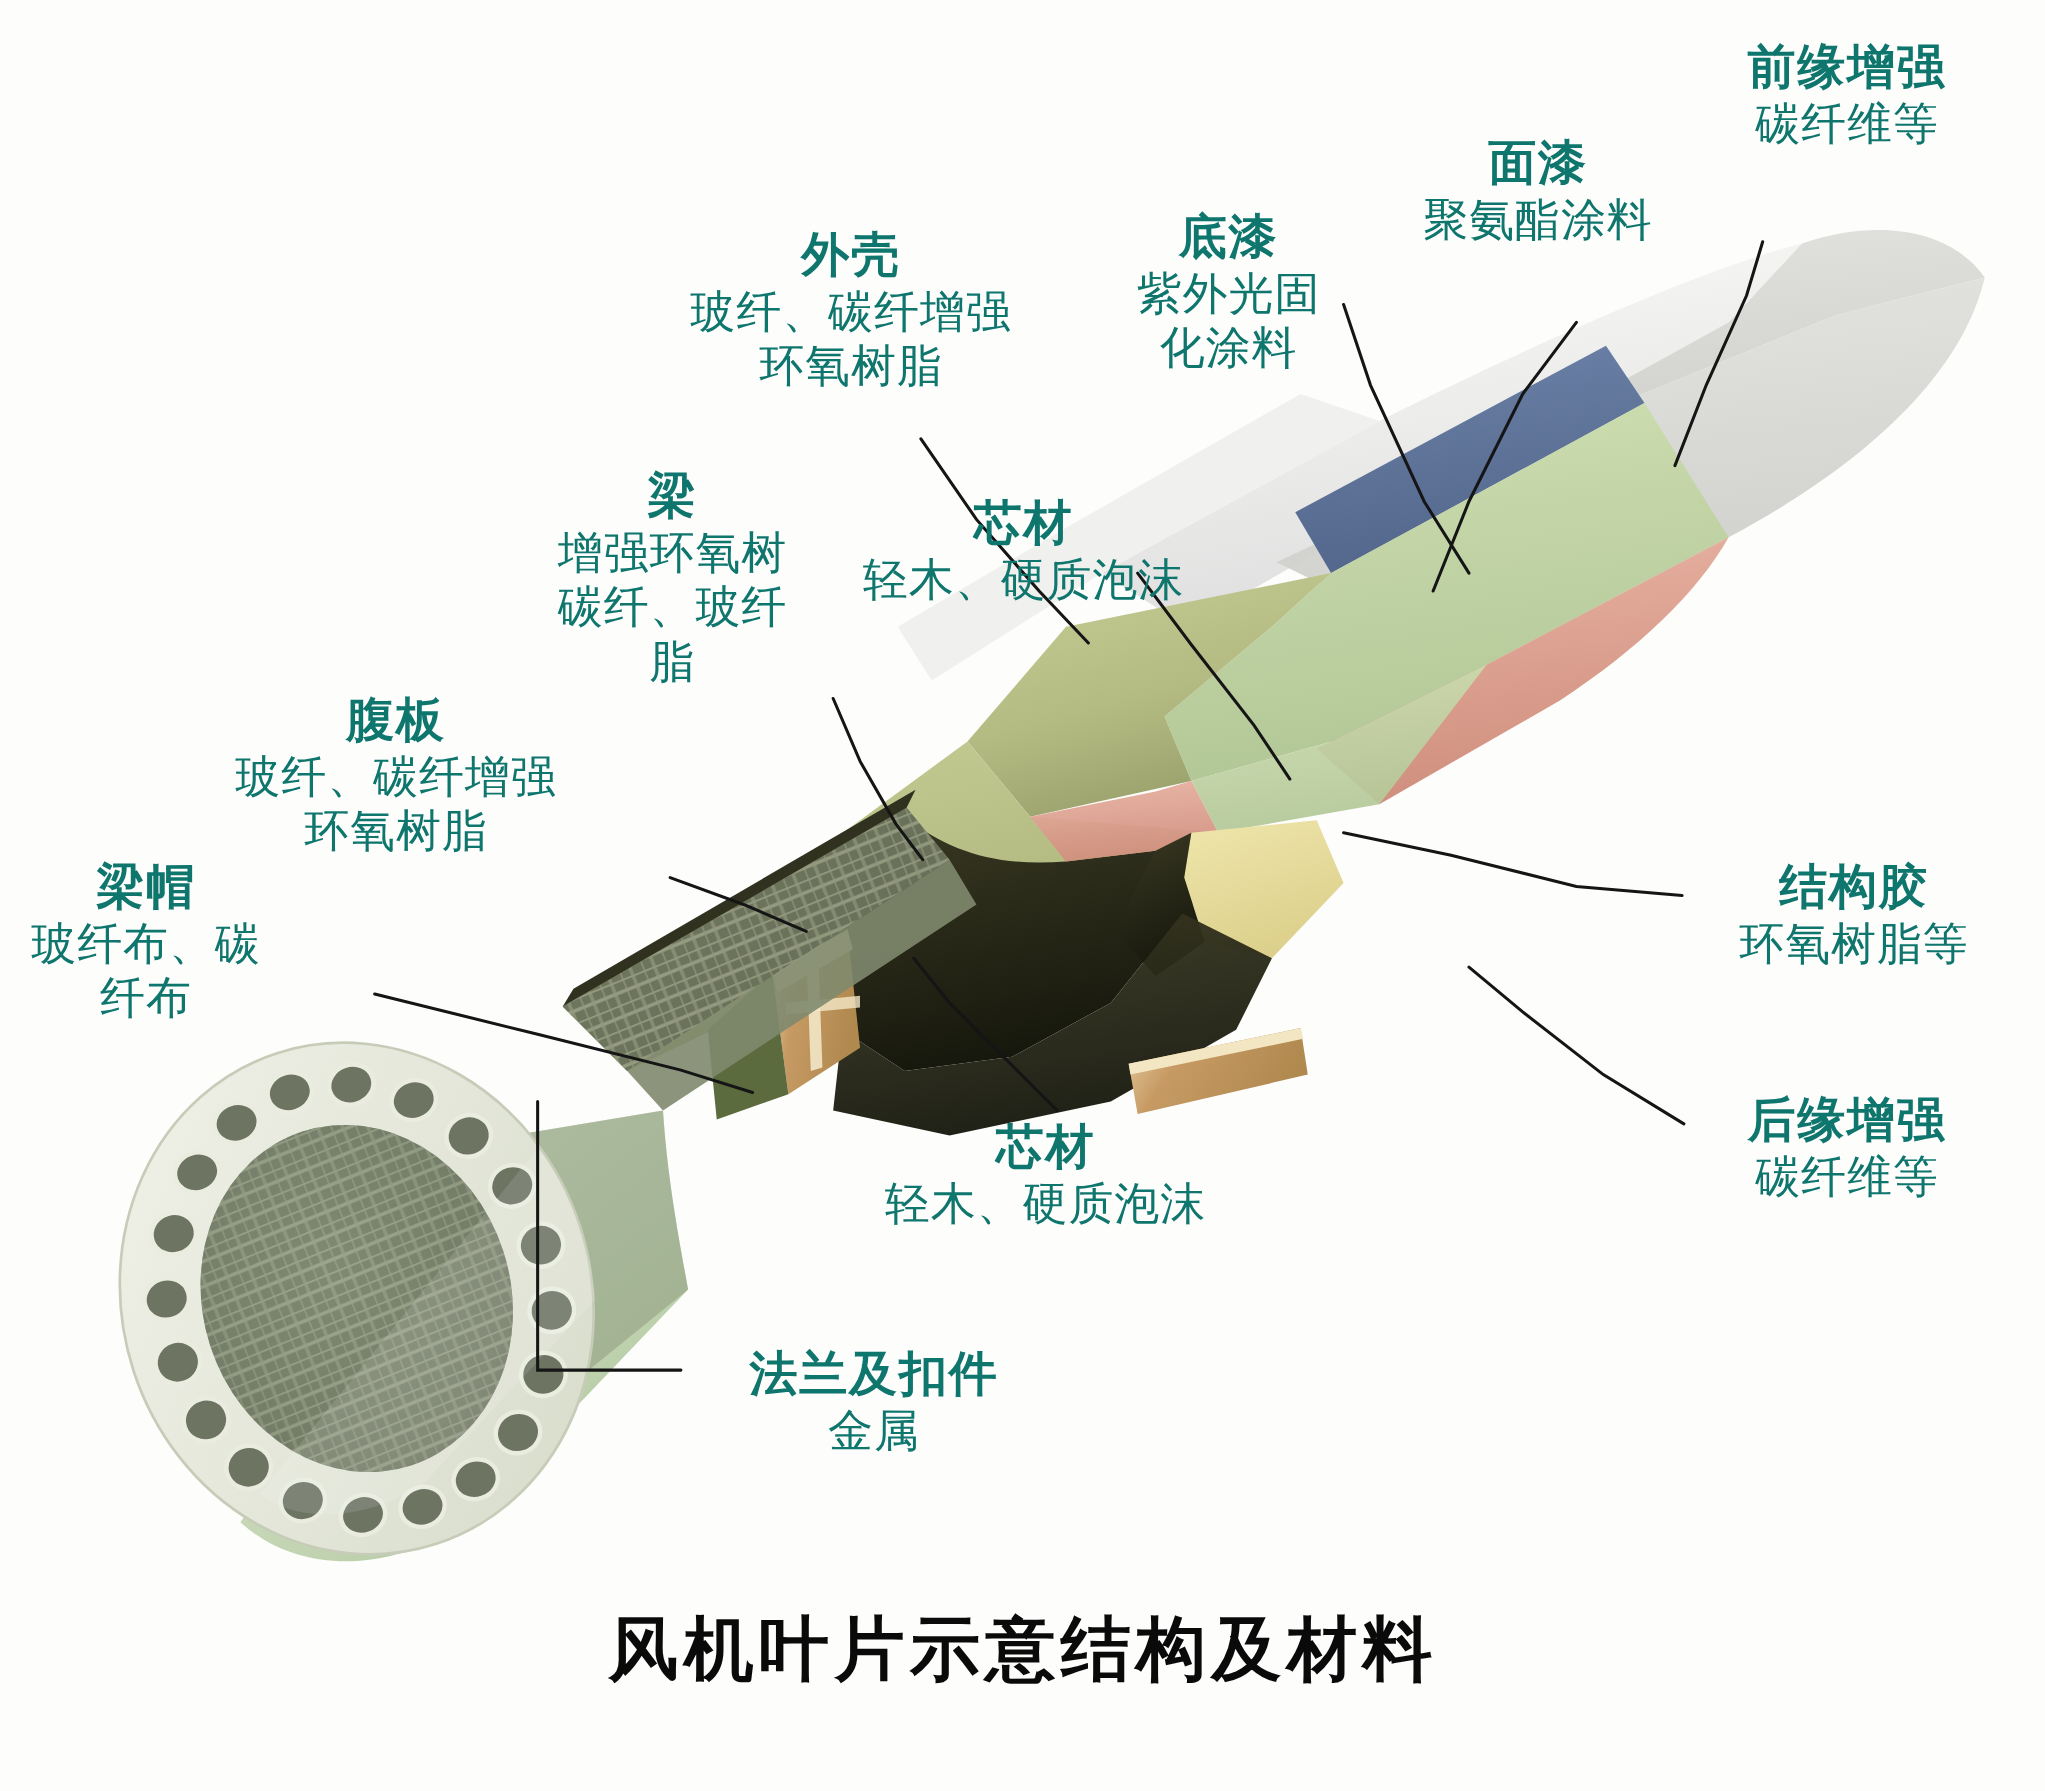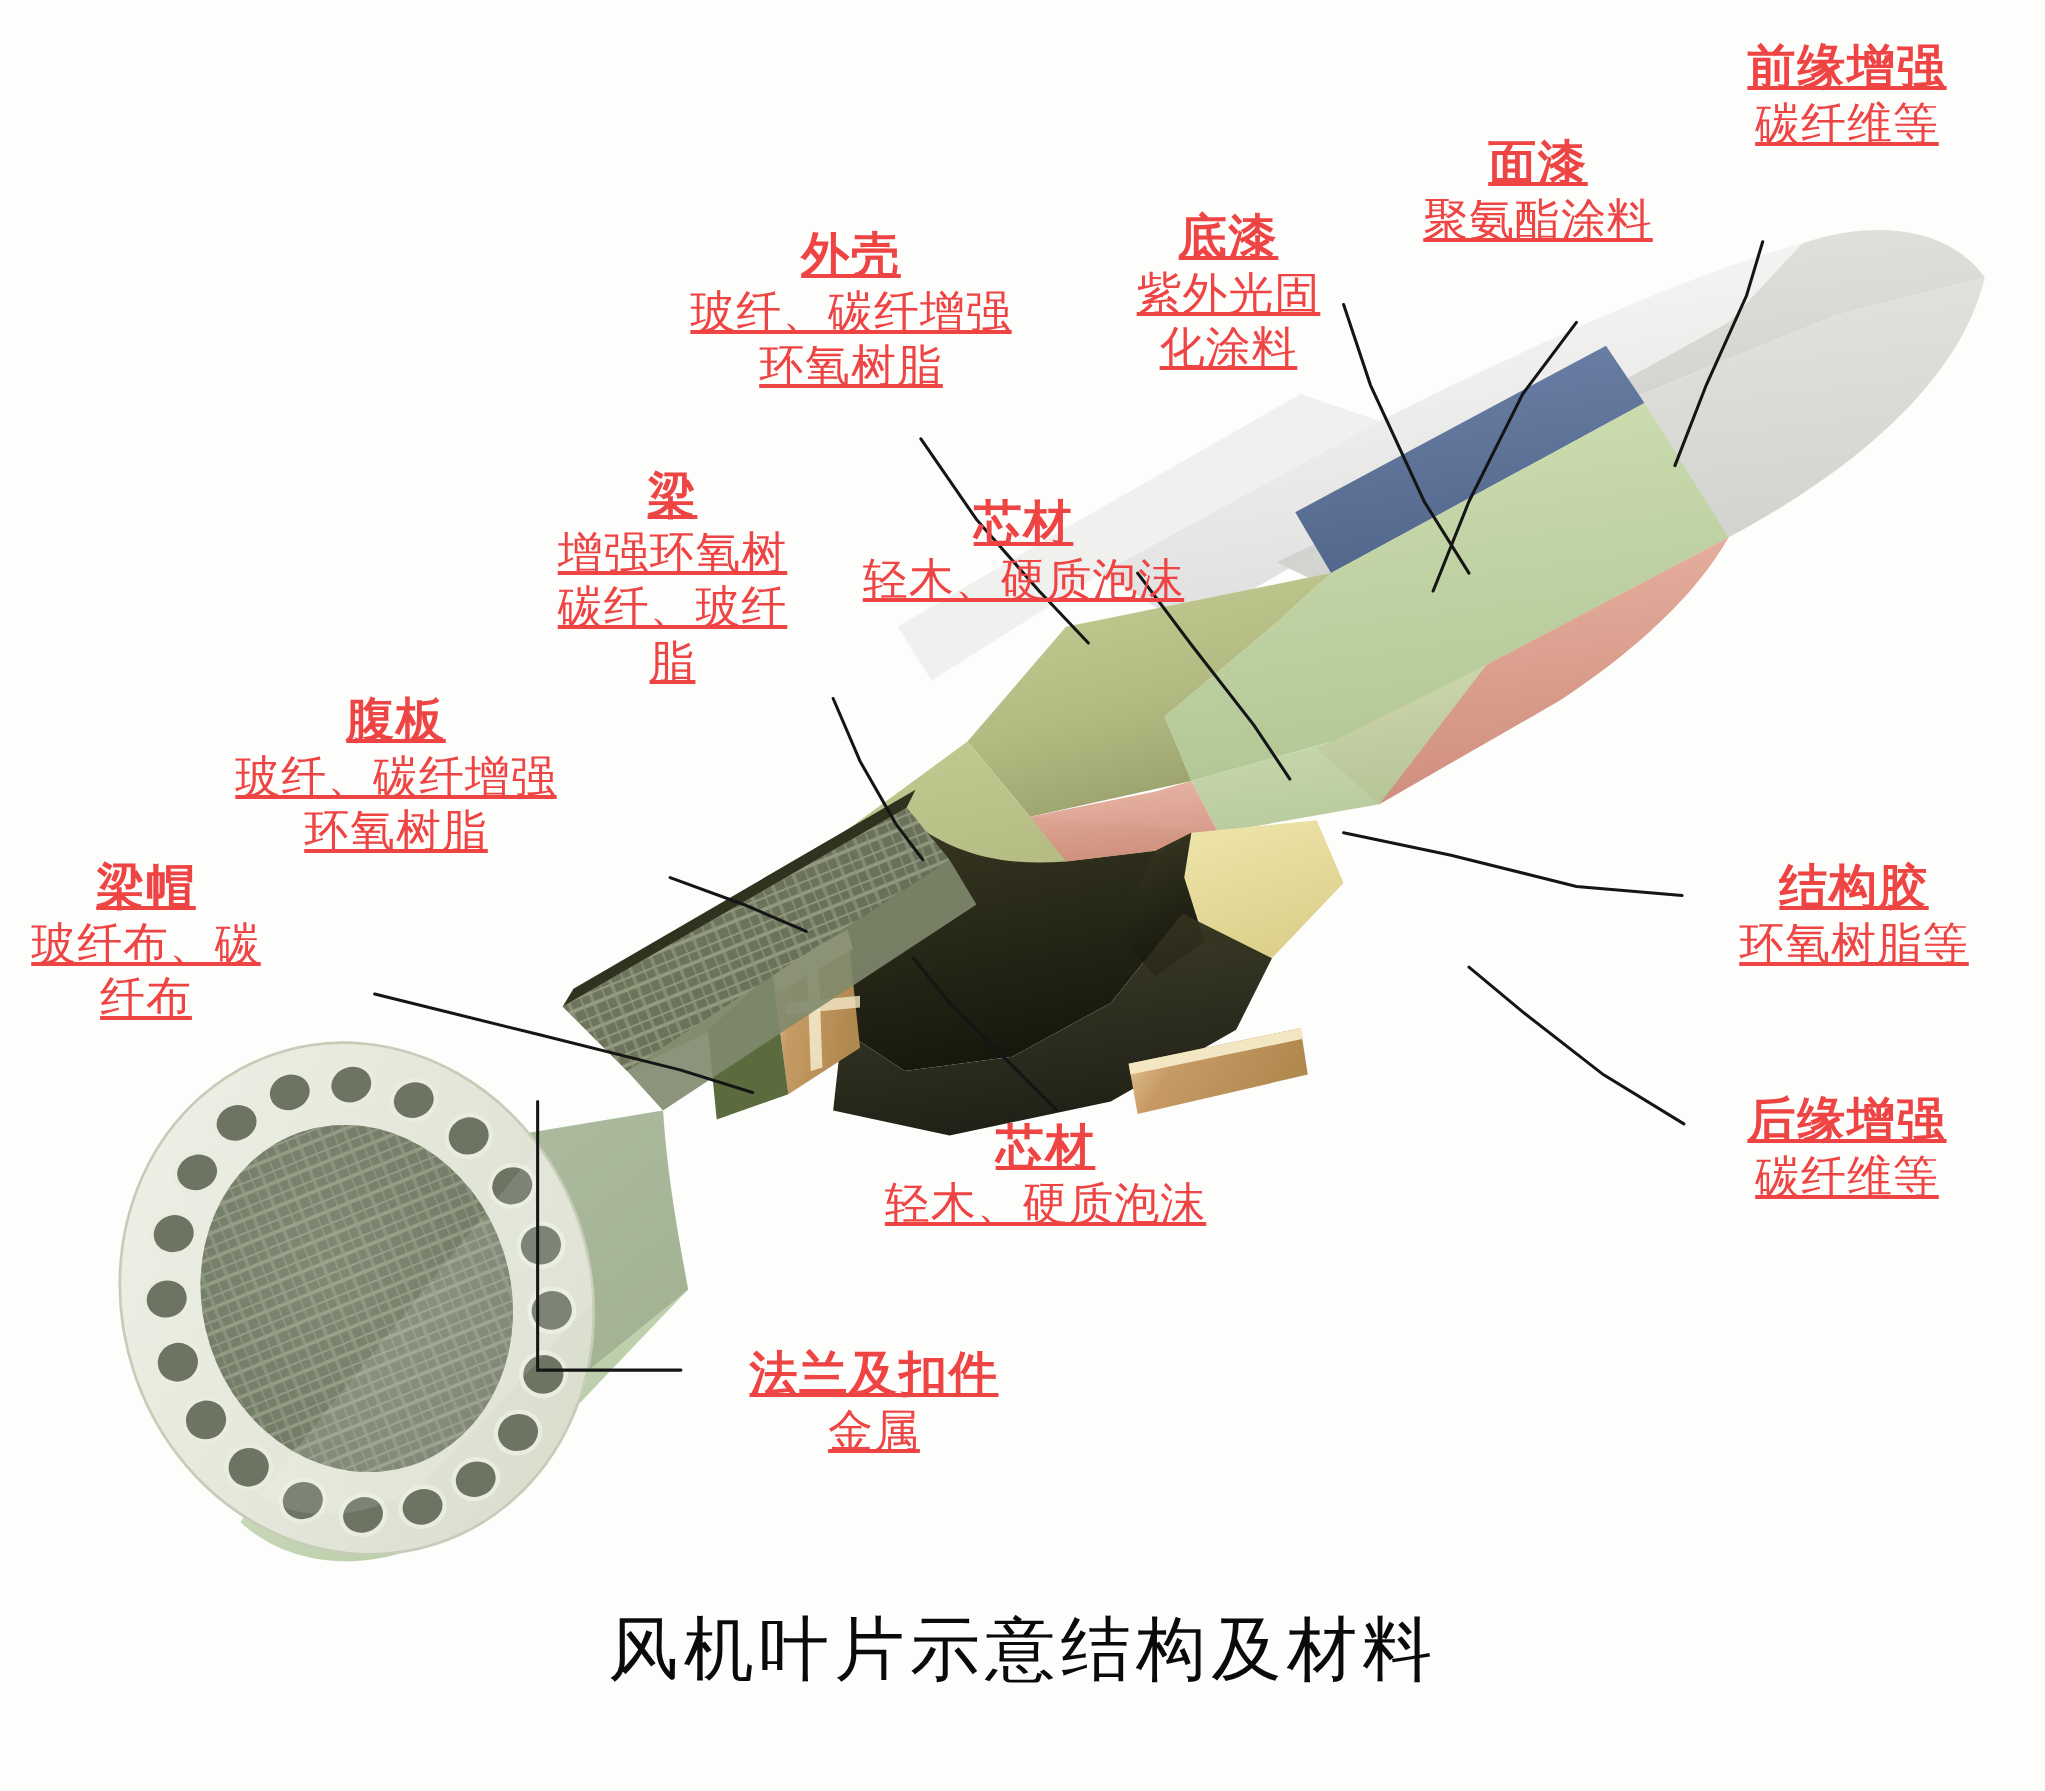--- a/index.html
+++ b/index.html
@@ -4,31 +4,31 @@
 <style>
   html,body{margin:0;padding:0;background:#ffffff;}
   body{
     width:2046px;height:1791px;position:relative;overflow:hidden;
     font-family:"Liberation Sans","DejaVu Sans",sans-serif;
     background:#fdfdfc;
   }
   #stage{position:absolute;left:0;top:0;width:2046px;height:1791px;}
 
   
-  .label{position:absolute;color:#ef4444;text-align:center;line-height:1.22;text-decoration:underline;}
+  .label{position:absolute;color:#0f766e;text-align:center;line-height:1.22;}
   .label .ttl{font-weight:700;font-size:48px;letter-spacing:1.8px;display:block;}
   .label .sub{font-weight:400;font-size:45px;letter-spacing:0.9px;display:block;}
 
   
   #leaders{position:absolute;left:0;top:0;width:2046px;height:1791px;pointer-events:none;}
 
   
   #caption{
     position:absolute;left:0;right:0;top:1603px;text-align:center;
-    font-size:70px;font-weight:400;letter-spacing:5.4px;color:#0a0a0a;
+    font-size:70px;font-weight:700;letter-spacing:5.4px;color:#0a0a0a;
   }
 
   
   #blade{position:absolute;left:0;top:0;width:2046px;height:1791px;}
 </style>
 </head>
 <body>
 
 <div id="stage">
 

